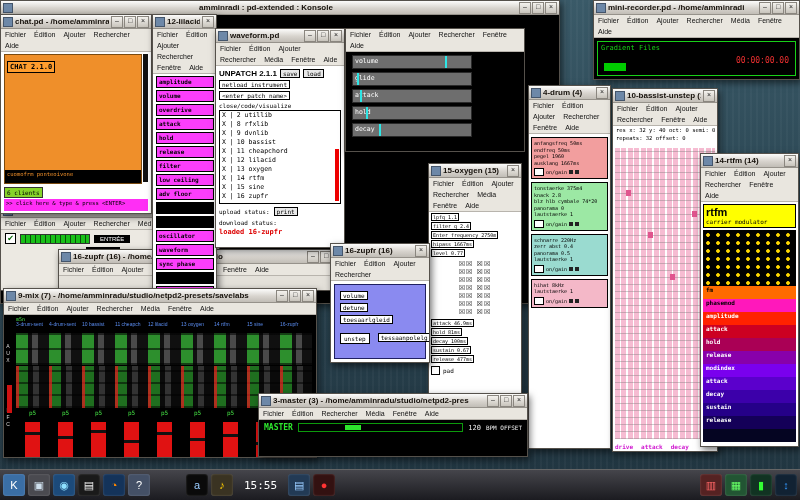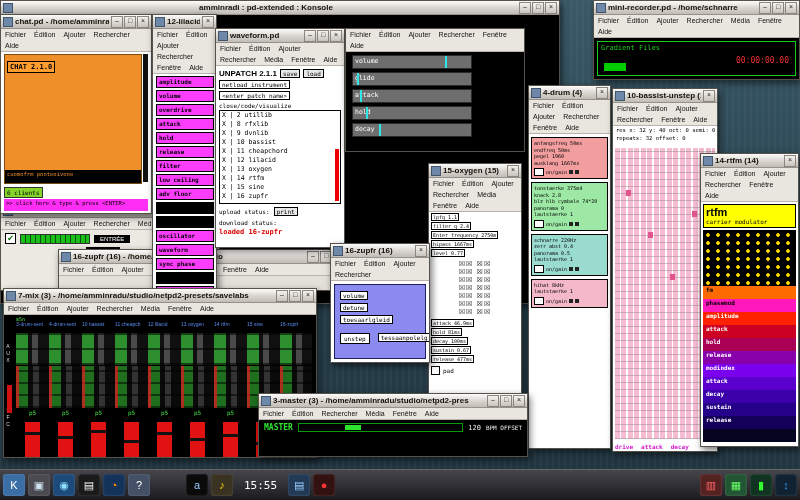--- a/index.html
+++ b/index.html
@@ -157,21 +157,21 @@
         <span class="b">□</span>
         <span class="b">×</span>
       </span>
     </div>
     <div class="body dark"></div>
   </div>
 
   <div class="win" style="left:593px;top:0;width:205px;height:78px;z-index:3">
     <div class="tb">
       <span class="ti"></span>
-      <span class="tt">mini-recorder.pd - /home/schnarre</span>
+      <span class="tt">mini-recorder.pd - /home/amminradi</span>
       <span class="btns">
         <span class="b">–</span>
         <span class="b">□</span>
         <span class="b">×</span>
       </span>
     </div>
     <div class="mb">
         <span class="mi">Fichier</span>
         <span class="mi">Édition</span>
         <span class="mi">Ajouter</span>
@@ -626,21 +626,21 @@
           <div class="rrow" style="background: rgb(37, 0, 136); color: rgb(255, 255, 255);">sustain</div>
           <div class="rrow" style="background: rgb(20, 0, 88); color: rgb(255, 255, 255);">release</div>
           <div class="rrow" style="background: rgb(5, 5, 34); color: rgb(255, 255, 255);"></div>
         </div>
     </div>
   </div>
 
   <div class="win" style="left:3px;top:288px;width:312px;height:168px;z-index:20">
     <div class="tb">
       <span class="ti"></span>
-      <span class="tt">7-mix (3) - /home/amminradu/studio/netpd2-presets/savelabs</span>
+      <span class="tt">9-mix (7) - /home/amminradu/studio/netpd2-presets/savelabs</span>
       <span class="btns">
         <span class="b">–</span>
         <span class="b">□</span>
         <span class="b">×</span>
       </span>
     </div>
     <div class="mb">
         <span class="mi">Fichier</span>
         <span class="mi">Édition</span>
         <span class="mi">Ajouter</span>

